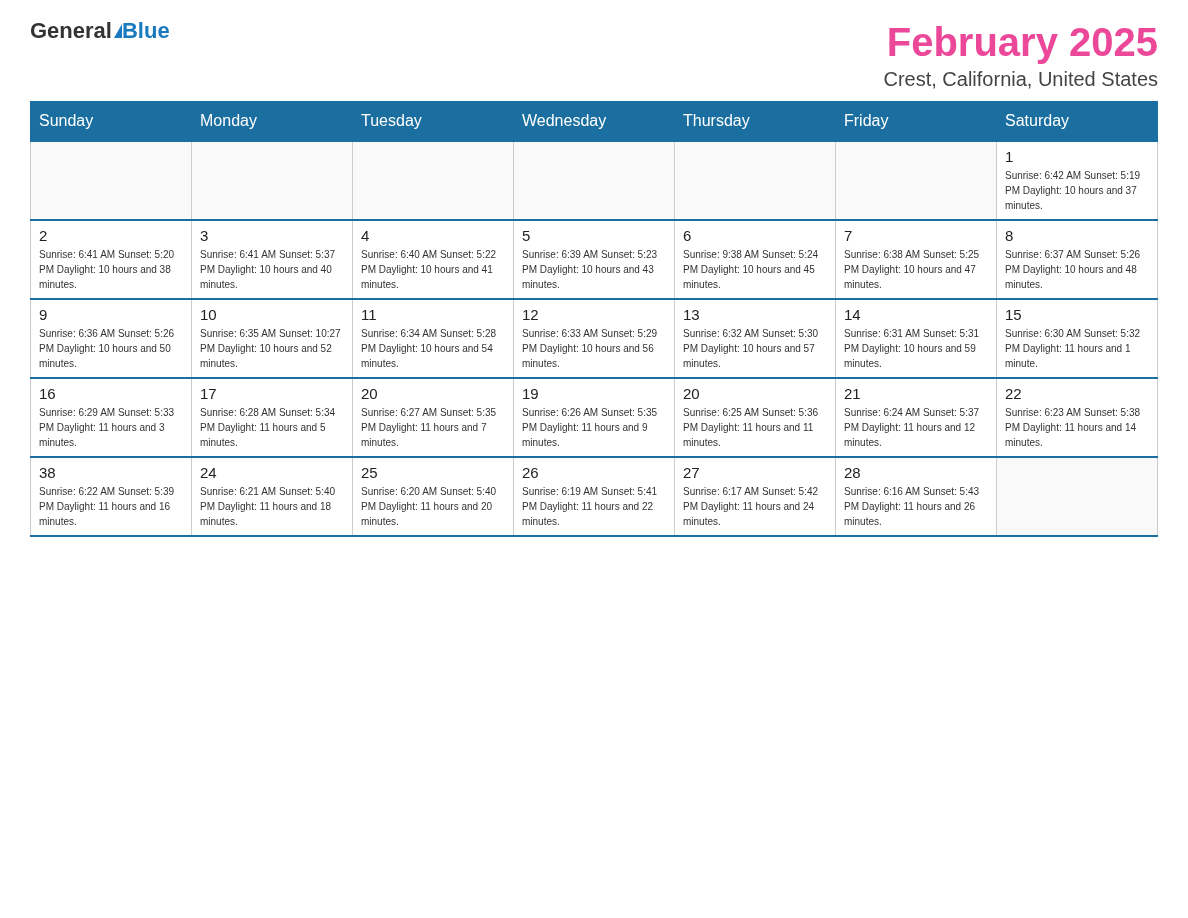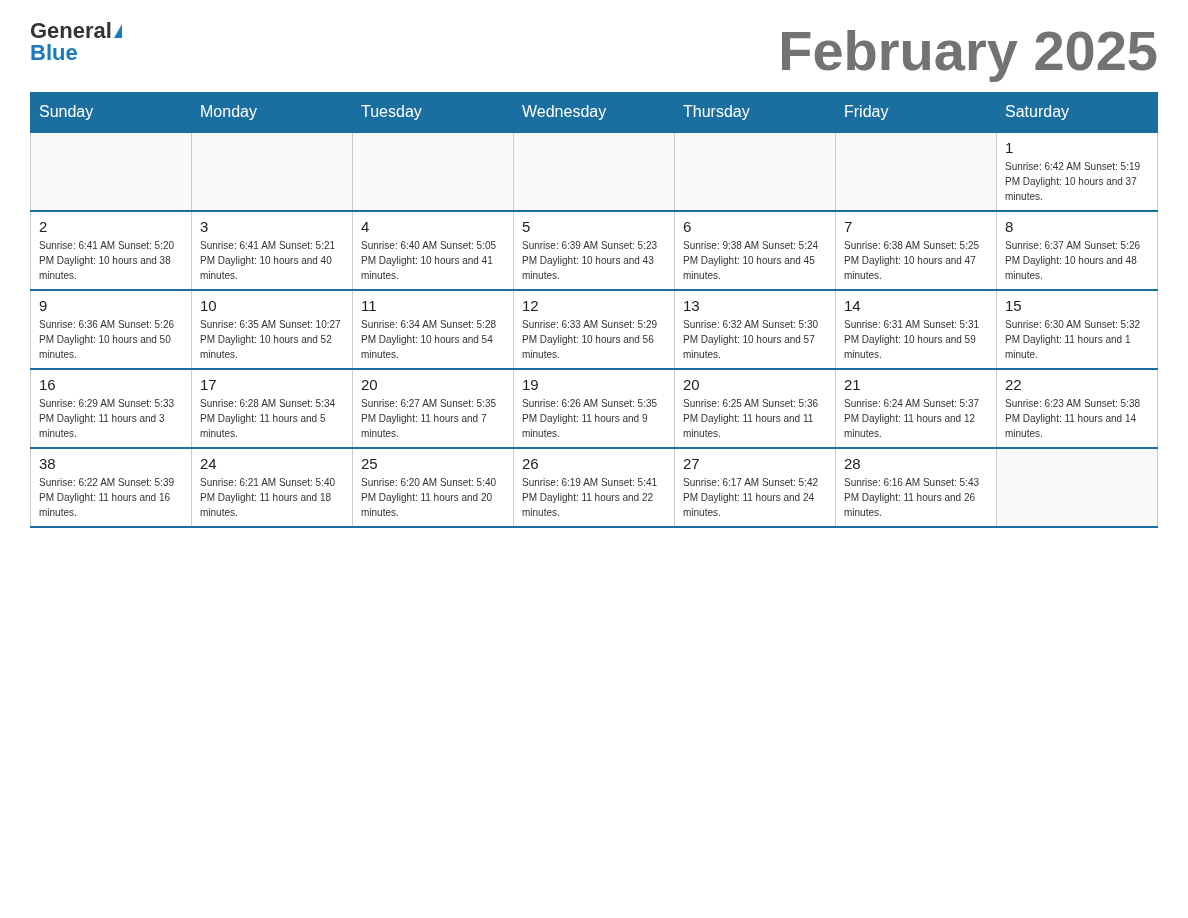--- a/index.html
+++ b/index.html
@@ -11,21 +11,21 @@
       min-height: 918px;
     }
     .header {
       display: flex;
       justify-content: space-between;
       align-items: flex-start;
       margin-bottom: 10px;
     }
     .logo {
       display: flex;
-      flex-direction: column;
+      flex-direction: row;
       align-items: flex-start;
     }
     .logo-general {
       font-size: 22px;
       font-weight: bold;
       color: #333;
       line-height: 1;
     }
     .logo-blue {
       font-size: 22px;
@@ -41,23 +41,23 @@
       border-left: 8px solid transparent;
       border-right: 0px solid transparent;
       border-bottom: 14px solid #1a7abf;
       margin-left: 2px;
       vertical-align: middle;
     }
     .title-block {
       text-align: right;
     }
     .month-title {
-      font-size: 56px;
+      font-size: 40px;
       font-weight: bold;
-      color: #737373;
+      color: #ec4899;
       line-height: 1.1;
     }
     .location {
       font-size: 20px;
       color: #444;
       margin-top: 4px;
     }
     .calendar {
       width: 100%;
       border-collapse: collapse;
@@ -106,20 +106,21 @@
 <div class="header">
   <div class="logo">
     <div style="display:flex;align-items:center;">
       <span class="logo-general">General</span>
       <span class="logo-triangle"></span>
     </div>
     <span class="logo-blue">Blue</span>
   </div>
   <div class="title-block">
     <div class="month-title">February 2025</div>
+    <div class="location">Crest, California, United States</div>
   </div>
 </div>
 
 <table class="calendar">
   <thead>
     <tr>
     <th>Sunday</th>
         <th>Monday</th>
         <th>Tuesday</th>
         <th>Wednesday</th>
@@ -146,27 +147,27 @@
       <tr>
         <td>
           <span class="day-number">2</span>
           <div class="day-info">Sunrise: 6:41 AM
 Sunset: 5:20 PM
 Daylight: 10 hours and 38 minutes.</div>
         </td>
         <td>
           <span class="day-number">3</span>
           <div class="day-info">Sunrise: 6:41 AM
-Sunset: 5:21 PM
+Sunset: 5:37 PM
 Daylight: 10 hours and 40 minutes.</div>
         </td>
         <td>
           <span class="day-number">4</span>
           <div class="day-info">Sunrise: 6:40 AM
-Sunset: 5:05 PM
+Sunset: 5:22 PM
 Daylight: 10 hours and 41 minutes.</div>
         </td>
         <td>
           <span class="day-number">5</span>
           <div class="day-info">Sunrise: 6:39 AM
 Sunset: 5:23 PM
 Daylight: 10 hours and 43 minutes.</div>
         </td>
         <td>
           <span class="day-number">6</span>

